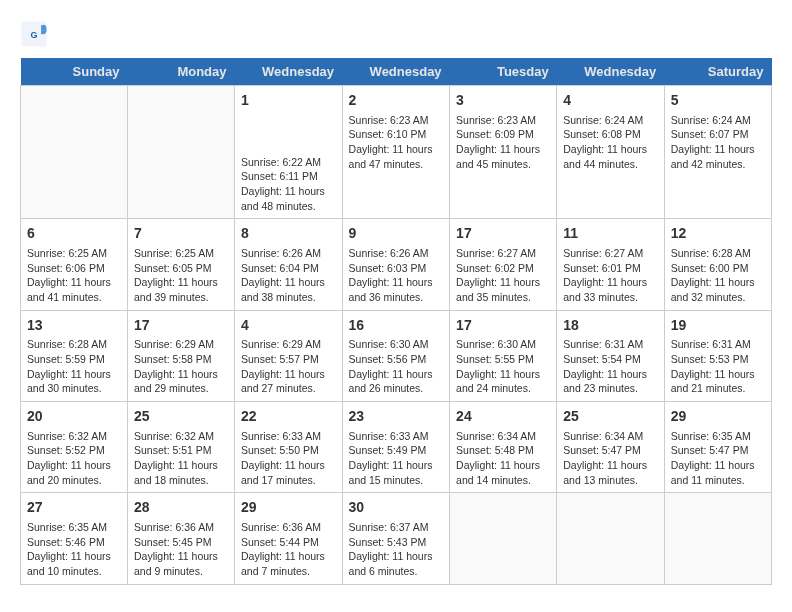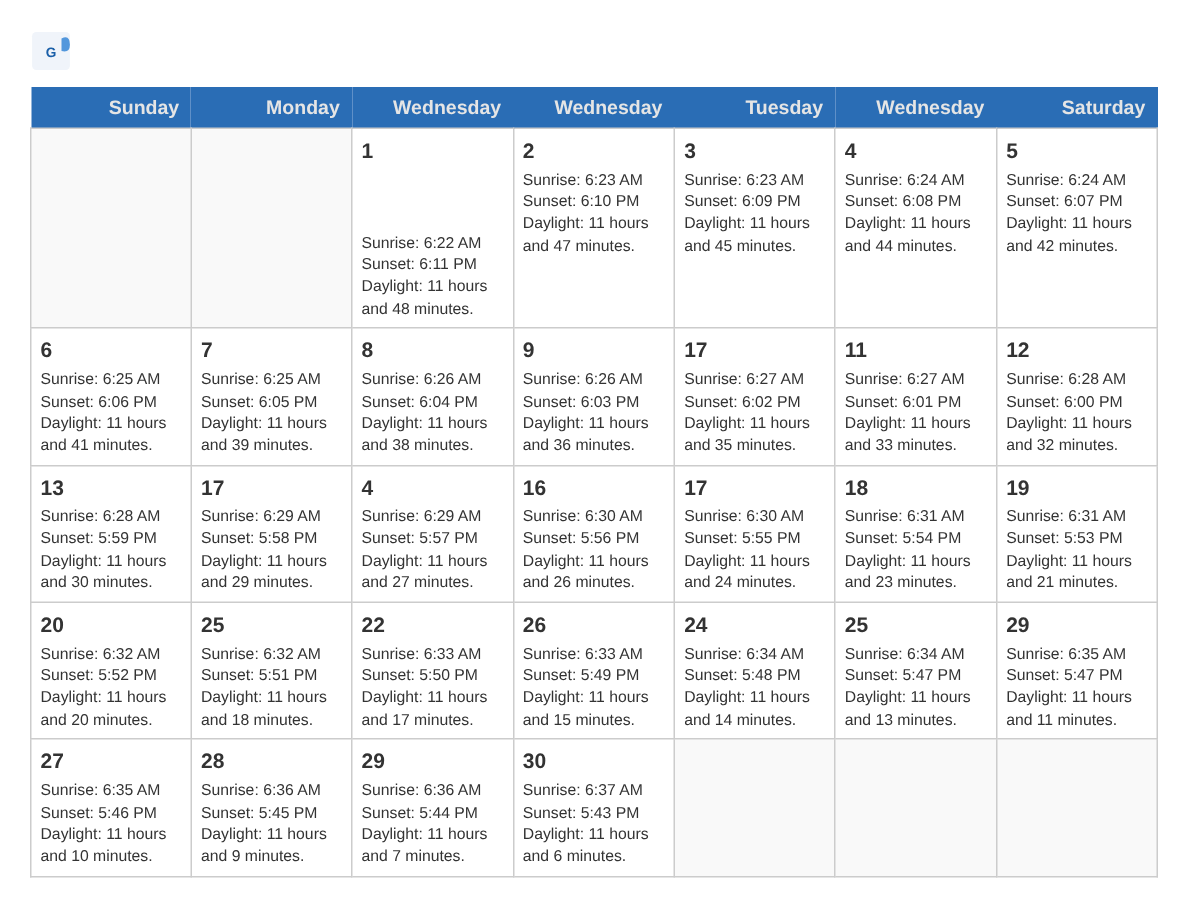--- a/index.html
+++ b/index.html
@@ -255,21 +255,21 @@
 Sunset: 5:51 PM
 Daylight: 11 hours and 18 minutes.</div>
         </td>
         <td>
           <span class="day-number">22</span>
           <div class="day-info" style="white-space: pre-line;">Sunrise: 6:33 AM
 Sunset: 5:50 PM
 Daylight: 11 hours and 17 minutes.</div>
         </td>
         <td>
-          <span class="day-number">26</span>
+          <span class="day-number">23</span>
           <div class="day-info" style="white-space: pre-line;">Sunrise: 6:33 AM
 Sunset: 5:49 PM
 Daylight: 11 hours and 15 minutes.</div>
         </td>
         <td>
           <span class="day-number">24</span>
           <div class="day-info" style="white-space: pre-line;">Sunrise: 6:34 AM
 Sunset: 5:48 PM
 Daylight: 11 hours and 14 minutes.</div>
         </td>

